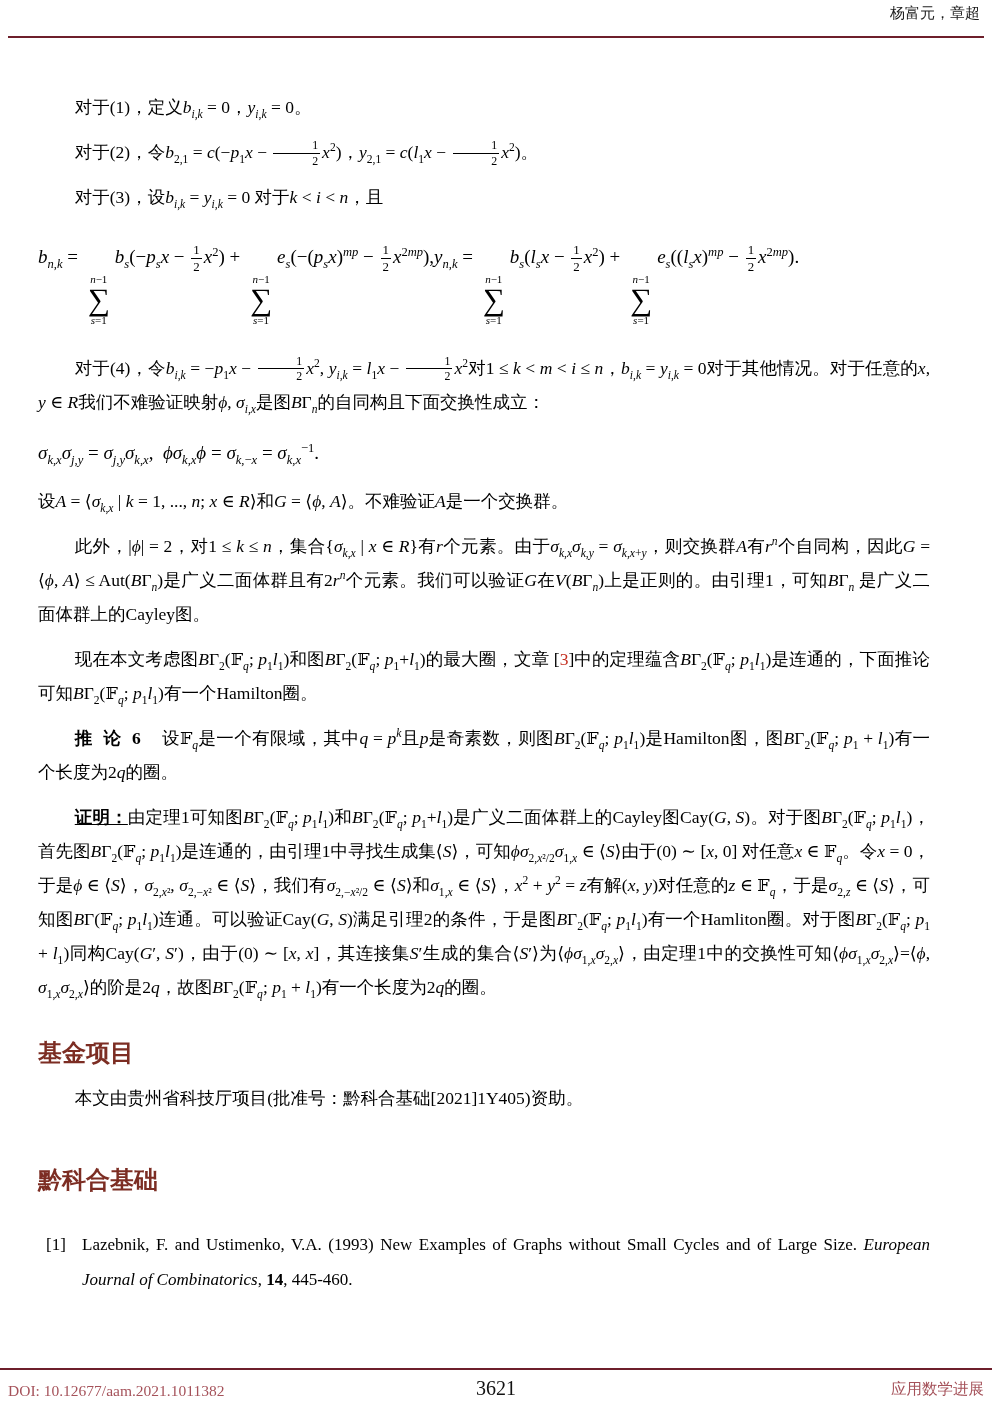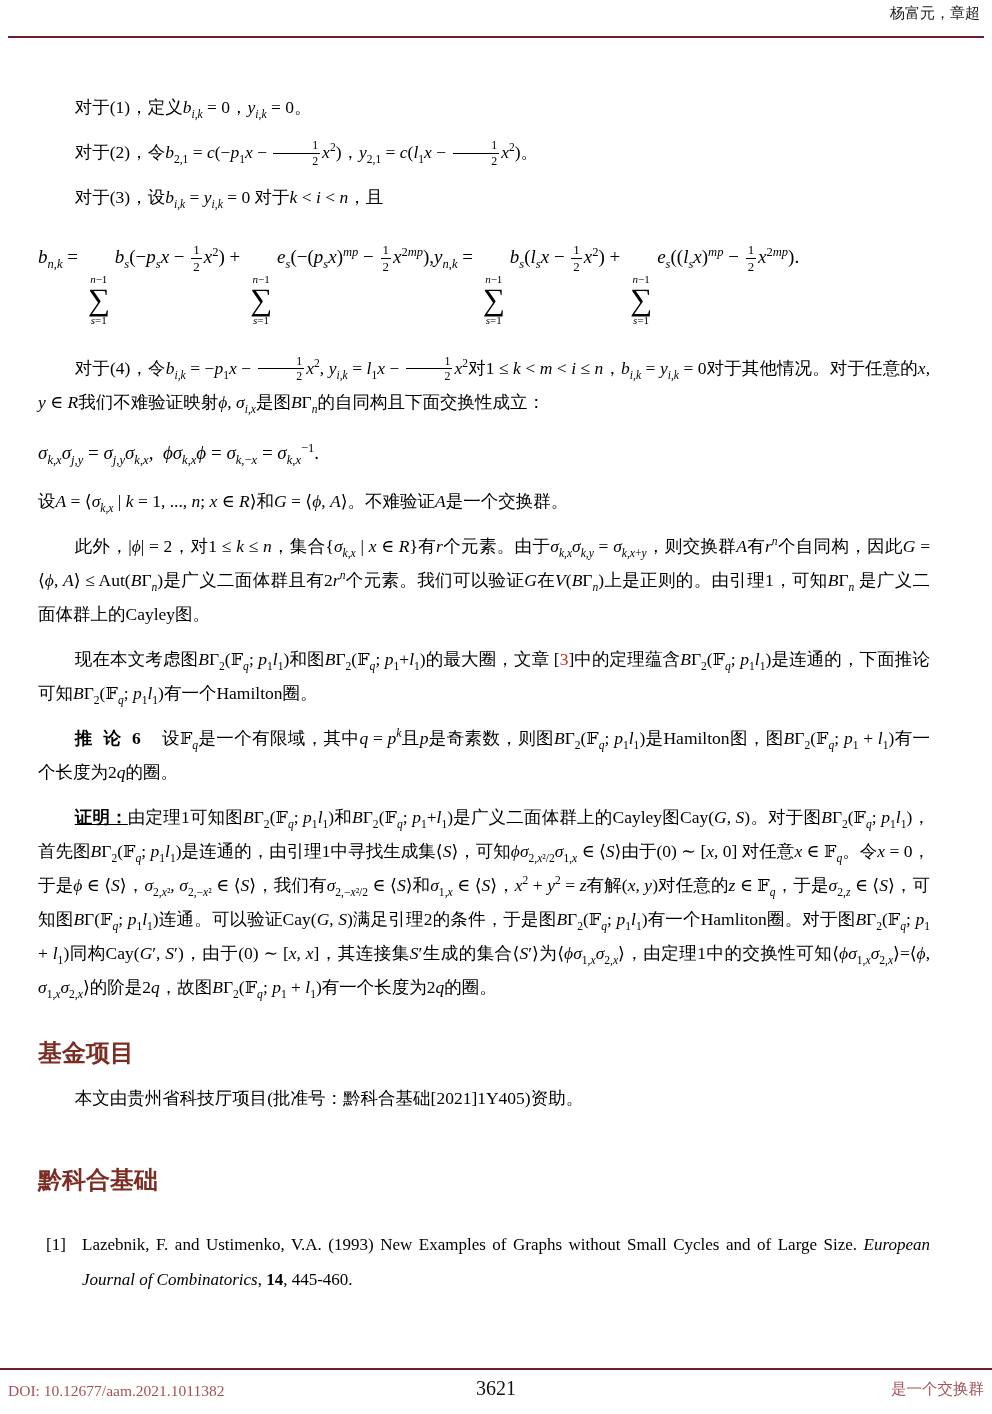--- a/index.html
+++ b/index.html
@@ -105,17 +105,17 @@
       <span class="ref-num">[1]</span>
       <span class="ref-body">Lazebnik, F. and Ustimenko, V.A. (1993) New Examples of Graphs without Small Cycles and of Large Size. <i>European Journal of Combinatorics</i>, <b>14</b>, 445-460.</span>
     </div>
   </main>
 
   <footer>
     <div class="rule"></div>
     <div class="f-row">
       <span class="doi">DOI: 10.12677/aam.2021.1011382</span>
       <span class="pageno">3621</span>
-      <span class="journal">是一个交换群</span>
+      <span class="journal">应用数学进展</span>
     </div>
   </footer>
 
 </div>
 
 </body></html>

